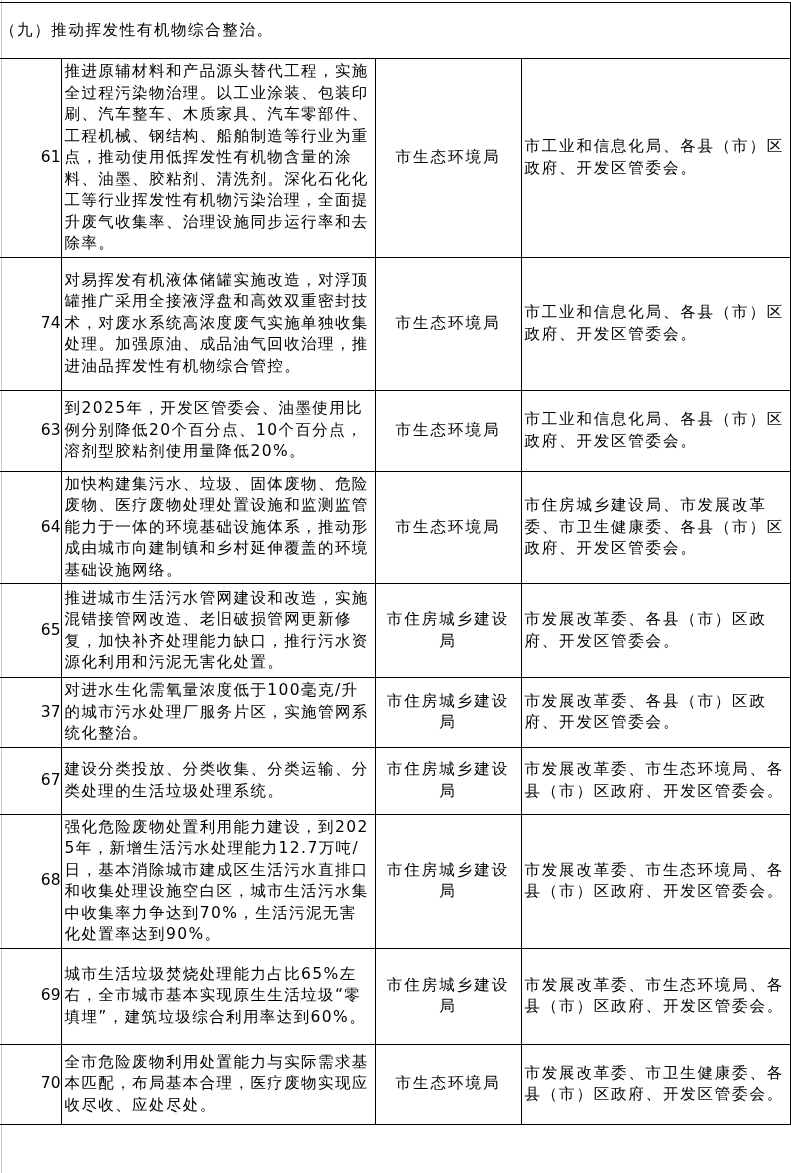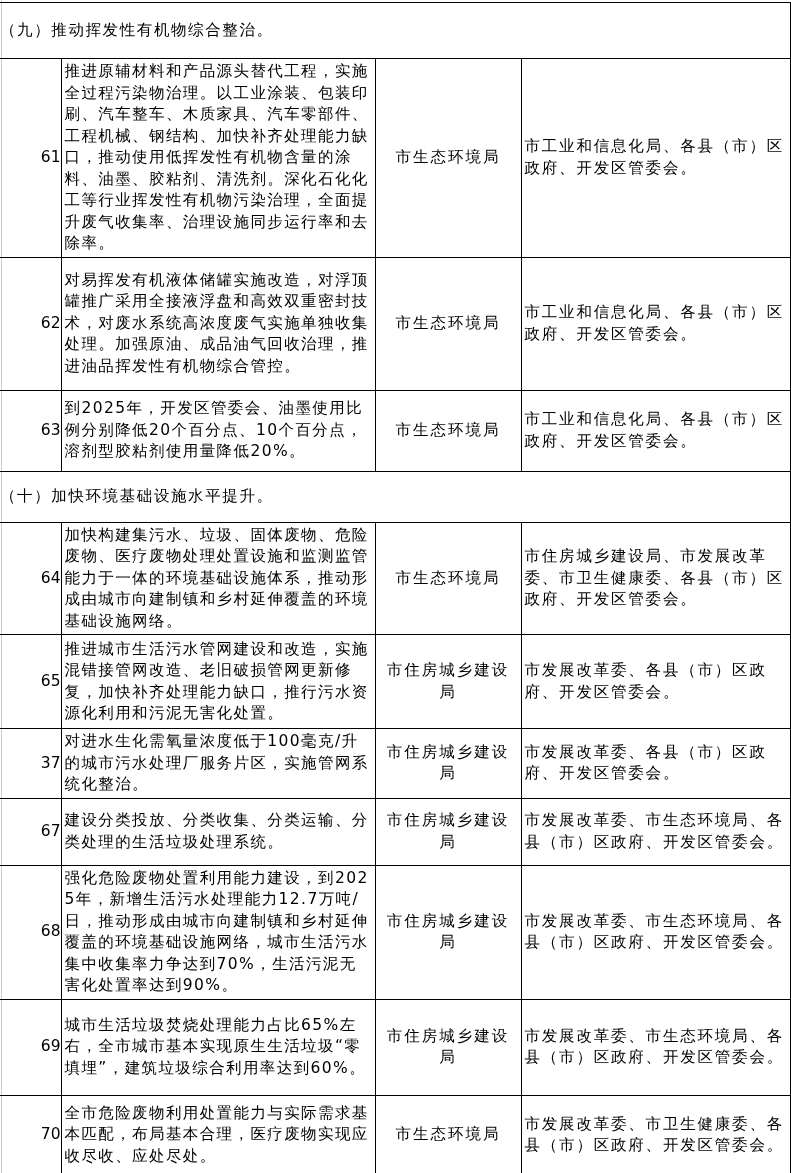--- a/index.html
+++ b/index.html
@@ -27,40 +27,37 @@
     <col style="width:146px">
     <col style="width:269px">
   </colgroup>
   <tbody>
 
     <tr style="height:56px">
       <td class="section" colspan="4">（九）推动挥发性有机物综合整治。</td>
     </tr>
     <tr style="height:198px">
       <td class="num first">61</td>
-      <td class="content">推进原辅材料和产品源头替代工程，实施全过程污染物治理。以工业涂装、包装印刷、汽车整车、木质家具、汽车零部件、工程机械、钢结构、加快补齐处理能力缺口，推动使用低挥发性有机物含量的涂料、油墨、胶粘剂、清洗剂。深化石化化工等行业挥发性有机物污染治理，全面提升废气收集率、治理设施同步运行率和去除率。</td>
+      <td class="content">推进原辅材料和产品源头替代工程，实施全过程污染物治理。以工业涂装、包装印刷、汽车整车、木质家具、汽车零部件、工程机械、钢结构、船舶制造等行业为重点，推动使用低挥发性有机物含量的涂料、油墨、胶粘剂、清洗剂。深化石化化工等行业挥发性有机物污染治理，全面提升废气收集率、治理设施同步运行率和去除率。</td>
       <td class="lead">市生态环境局</td>
       <td class="coop">市工业和信息化局、各县（市）区政府、开发区管委会。</td>
     </tr>
     <tr style="height:133px">
-      <td class="num first">62</td>
+      <td class="num first">74</td>
       <td class="content">对易挥发有机液体储罐实施改造，对浮顶罐推广采用全接液浮盘和高效双重密封技术，对废水系统高浓度废气实施单独收集处理。加强原油、成品油气回收治理，推进油品挥发性有机物综合管控。</td>
       <td class="lead">市生态环境局</td>
       <td class="coop">市工业和信息化局、各县（市）区政府、开发区管委会。</td>
     </tr>
     <tr style="height:81px">
       <td class="num first">63</td>
       <td class="content">到2025年，开发区管委会、油墨使用比例分别降低20个百分点、10个百分点，溶剂型胶粘剂使用量降低20%。</td>
       <td class="lead">市生态环境局</td>
       <td class="coop">市工业和信息化局、各县（市）区政府、开发区管委会。</td>
     </tr>
 
-    <tr style="height:51px">
-      <td class="section" colspan="4">（十）加快环境基础设施水平提升。</td>
-    </tr>
     <tr style="height:111px">
       <td class="num first">64</td>
       <td class="content">加快构建集污水、垃圾、固体废物、危险废物、医疗废物处理处置设施和监测监管能力于一体的环境基础设施体系，推动形成由城市向建制镇和乡村延伸覆盖的环境基础设施网络。</td>
       <td class="lead">市生态环境局</td>
       <td class="coop">市住房城乡建设局、市发展改革委、市卫生健康委、各县（市）区政府、开发区管委会。</td>
     </tr>
     <tr style="height:94px">
       <td class="num first">65</td>
       <td class="content">推进城市生活污水管网建设和改造，实施混错接管网改造、老旧破损管网更新修复，加快补齐处理能力缺口，推行污水资源化利用和污泥无害化处置。</td>
       <td class="lead">市住房城乡建设局</td>
@@ -73,21 +70,21 @@
       <td class="coop">市发展改革委、各县（市）区政府、开发区管委会。</td>
     </tr>
     <tr style="height:67px">
       <td class="num first">67</td>
       <td class="content">建设分类投放、分类收集、分类运输、分类处理的生活垃圾处理系统。</td>
       <td class="lead">市住房城乡建设局</td>
       <td class="coop">市发展改革委、市生态环境局、各县（市）区政府、开发区管委会。</td>
     </tr>
     <tr style="height:132px">
       <td class="num first">68</td>
-      <td class="content">强化危险废物处置利用能力建设，到2025年，新增生活污水处理能力12.7万吨/日，推动形成由城市向建制镇和乡村延伸覆盖的环境基础设施网络，城市生活污水集中收集率力争达到70%，生活污泥无害化处置率达到90%。</td>
+      <td class="content">强化危险废物处置利用能力建设，到2025年，新增生活污水处理能力12.7万吨/日，基本消除城市建成区生活污水直排口和收集处理设施空白区，城市生活污水集中收集率力争达到70%，生活污泥无害化处置率达到90%。</td>
       <td class="lead">市住房城乡建设局</td>
       <td class="coop">市发展改革委、市生态环境局、各县（市）区政府、开发区管委会。</td>
     </tr>
     <tr style="height:96px">
       <td class="num first">69</td>
       <td class="content">城市生活垃圾焚烧处理能力占比65%左右，全市城市基本实现原生生活垃圾“零填埋”，建筑垃圾综合利用率达到60%。</td>
       <td class="lead">市住房城乡建设局</td>
       <td class="coop">市发展改革委、市生态环境局、各县（市）区政府、开发区管委会。</td>
     </tr>
     <tr style="height:80px">

